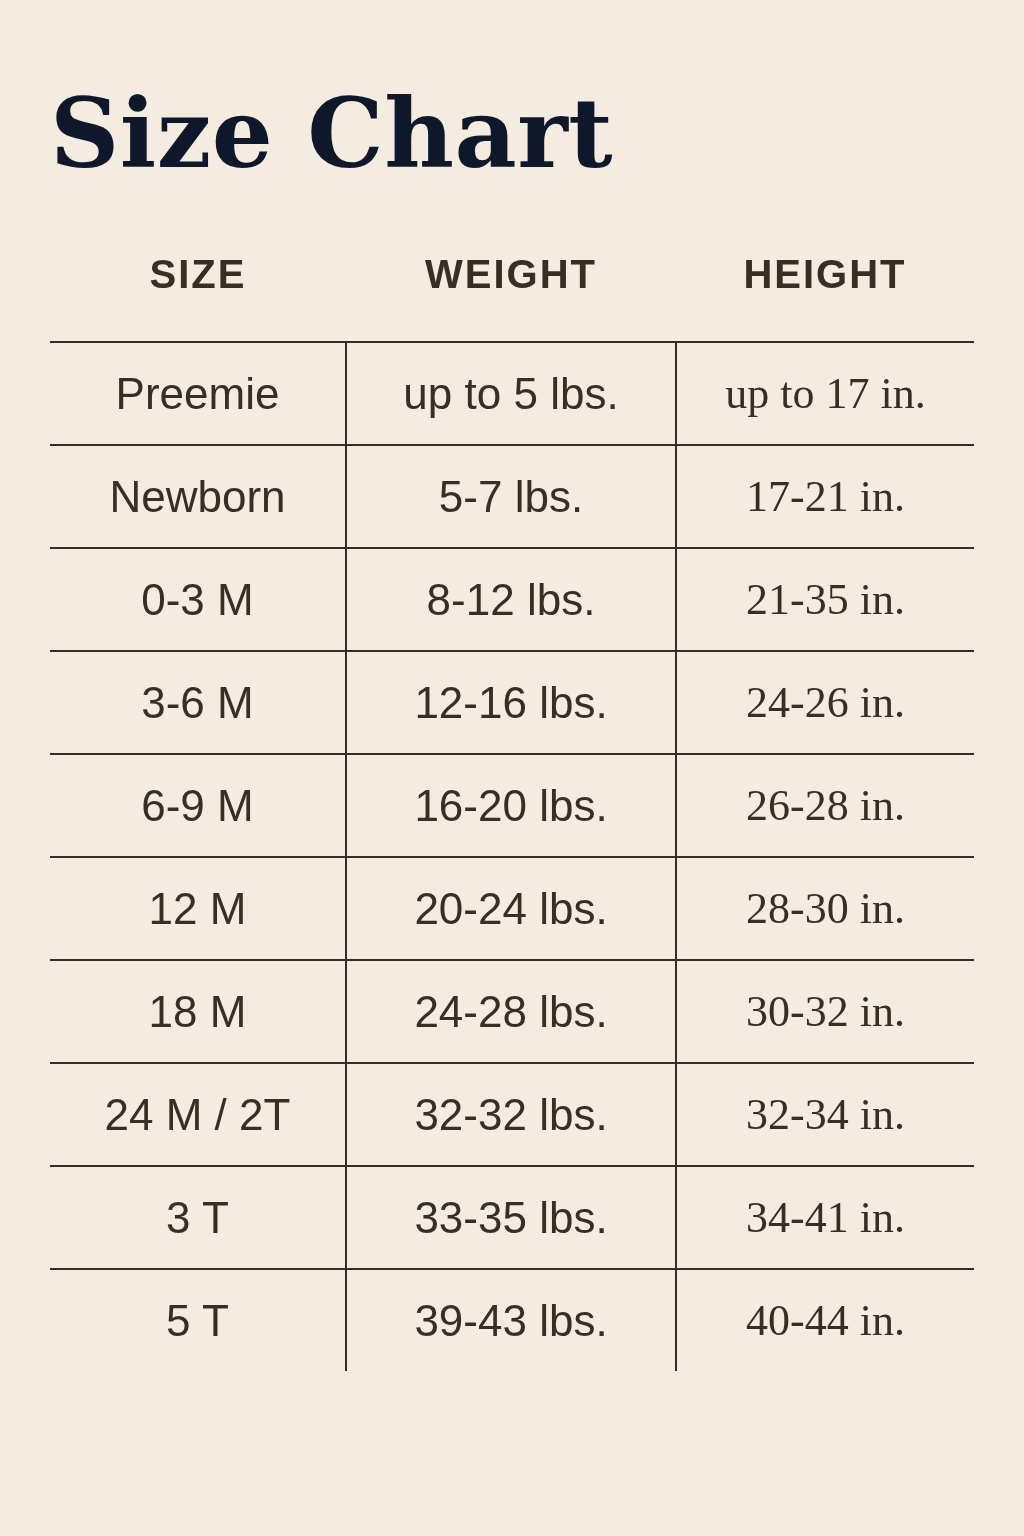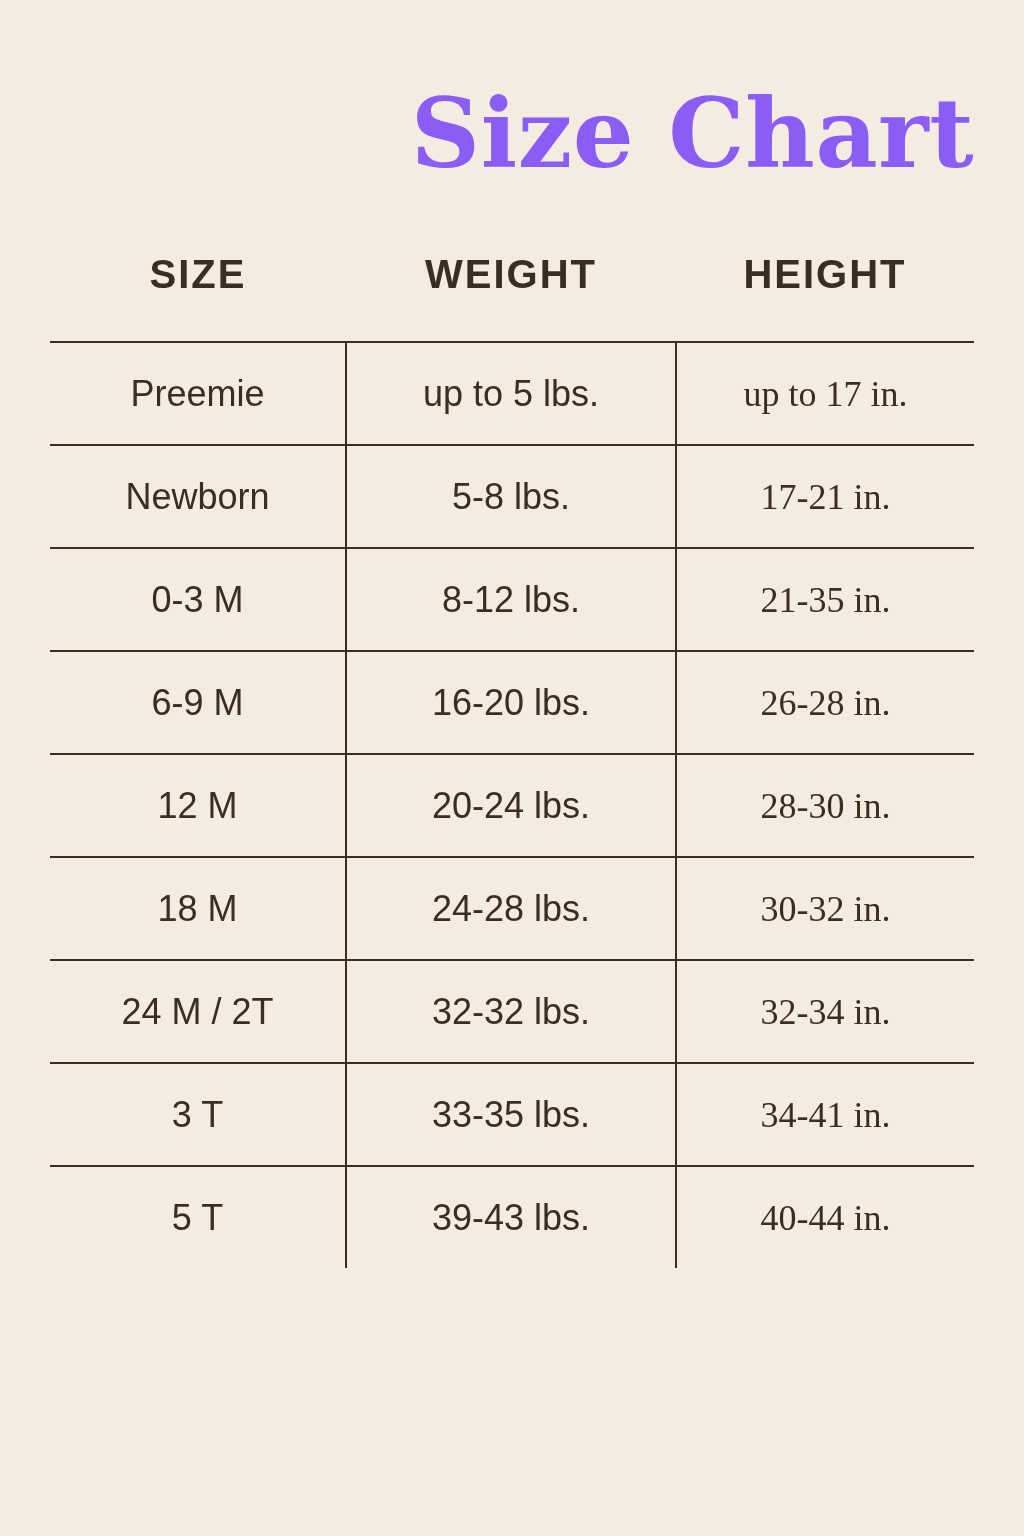--- a/index.html
+++ b/index.html
@@ -19,22 +19,22 @@
     width: 1024px;
     height: 1536px;
     box-sizing: border-box;
     padding: 0 50px;
   }
   .title {
     font-family: "DejaVu Serif", "Liberation Serif", serif;
     font-weight: 700;
     font-size: 96px;
     line-height: 1;
-    text-align: right;
-    color: #8b5cf6;
+    text-align: left;
+    color: #0f172a;
     letter-spacing: 0.5px;
     padding-top: 86px;
   }
   table.size-chart {
     width: 924px;
     border-collapse: collapse;
     margin-top: 70px;
     table-layout: fixed;
   }
   table.size-chart col.c1 { width: 296px; }
@@ -45,21 +45,21 @@
     font-size: 40px;
     font-weight: 700;
     letter-spacing: 2px;
     color: #3a2e20;
     padding: 0 0 44px 0;
     text-align: center;
     vertical-align: bottom;
     border: none;
   }
   tbody td {
-    font-size: 36px;
+    font-size: 44px;
     font-weight: 400;
     text-align: center;
     color: #3a2e20;
     height: 101px;
     border-top: 2.5px solid #3a2e20;
     border-right: 2.5px solid #3a2e20;
     padding: 0;
   }
   tbody td:last-child {
     border-right: none;
@@ -90,27 +90,32 @@
       </tr>
     </thead>
     <tbody>
       <tr>
         <td>Preemie</td>
         <td>up to 5 lbs.</td>
         <td>up to 17 in.</td>
       </tr>
       <tr>
         <td>Newborn</td>
-        <td>5-8 lbs.</td>
+        <td>5-7 lbs.</td>
         <td>17-21 in.</td>
       </tr>
       <tr>
         <td>0-3 M</td>
         <td>8-12 lbs.</td>
         <td>21-35 in.</td>
+      </tr>
+      <tr>
+        <td>3-6 M</td>
+        <td>12-16 lbs.</td>
+        <td>24-26 in.</td>
       </tr>
       <tr>
         <td>6-9 M</td>
         <td>16-20 lbs.</td>
         <td>26-28 in.</td>
       </tr>
       <tr>
         <td>12 M</td>
         <td>20-24 lbs.</td>
         <td>28-30 in.</td>

